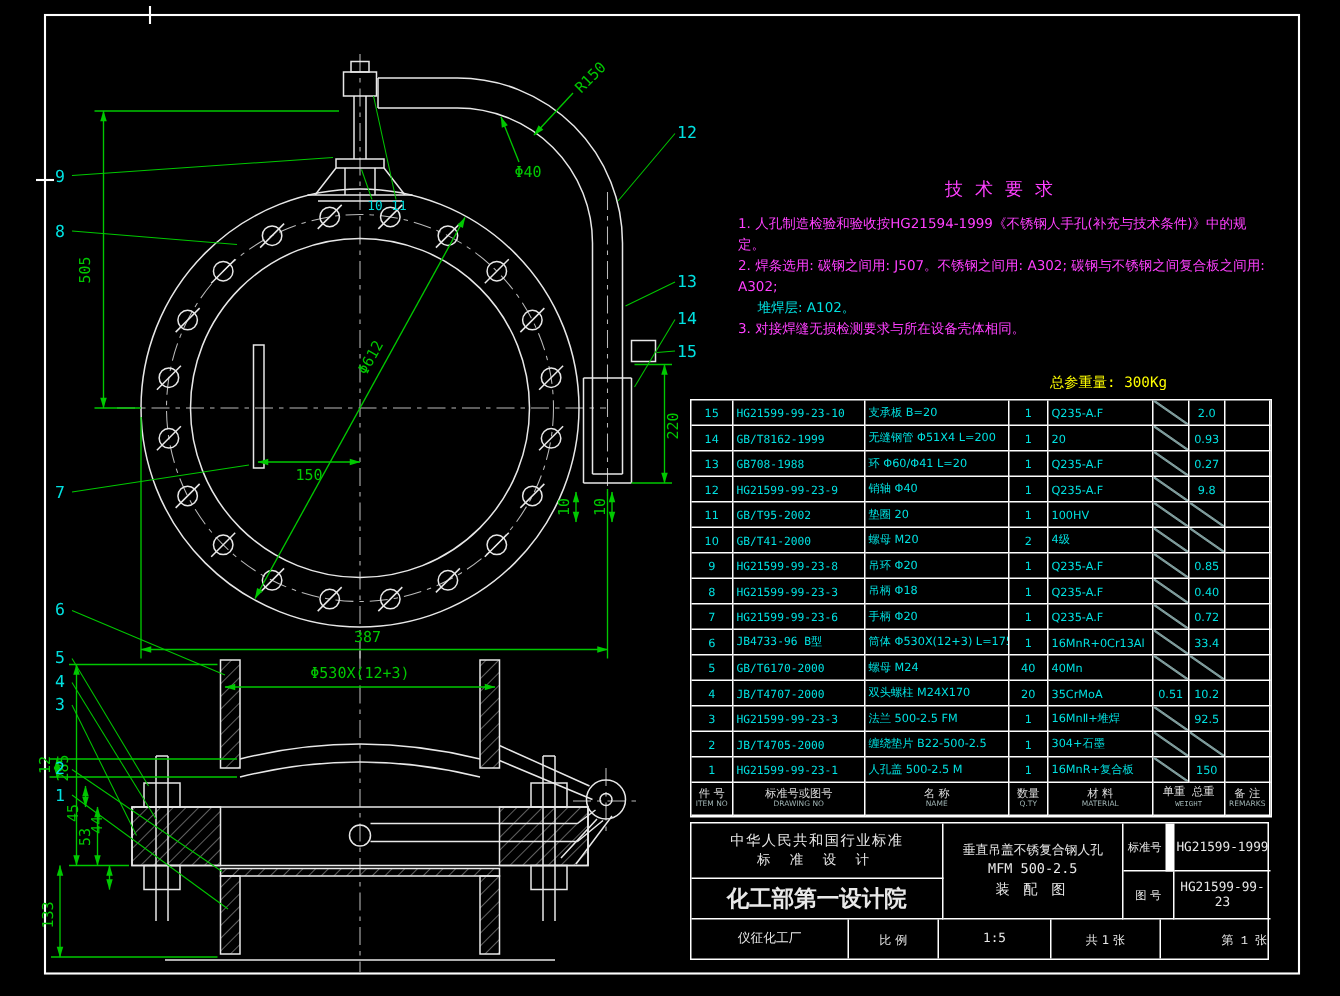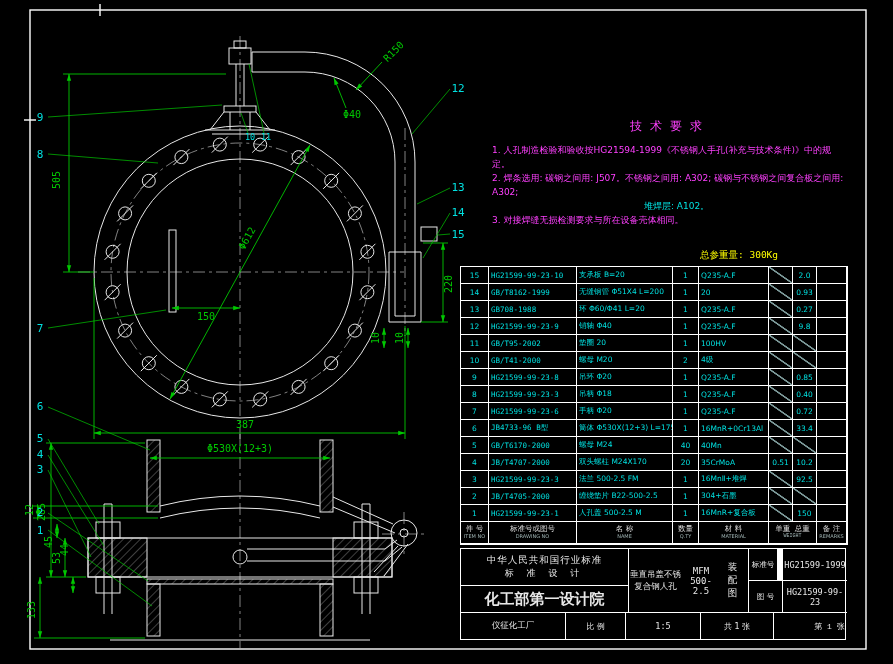--- a/index.html
+++ b/index.html
@@ -245,21 +245,21 @@
     <text class="bal" x="40" y="516">2</text>
     <text class="bal" x="40" y="534">1</text>
   </g>
 </svg>
 
 <div id="tech">
   <div class="tech-title">技术要求</div>
   <div id="tech-items">
         <div class="tech-item" style="color: rgb(255, 64, 255);">1. 人孔制造检验和验收按HG21594-1999《不锈钢人手孔(补充与技术条件)》中的规定。</div>
         <div class="tech-item" style="color: rgb(255, 64, 255);">2. 焊条选用: 碳钢之间用: J507。不锈钢之间用: A302; 碳钢与不锈钢之间复合板之间用: A302;</div>
-        <div class="tech-item" style="color: rgb(0, 224, 224); padding-left: 13px; text-align: center;">堆焊层: A102。</div>
+        <div class="tech-item" style="color: rgb(0, 224, 224); padding-left: 13px;">堆焊层: A102。</div>
         <div class="tech-item" style="color: rgb(255, 64, 255);">3. 对接焊缝无损检测要求与所在设备壳体相同。</div>
       </div>
 </div>
 
 <div id="weight-note">总参重量: 300Kg</div>
 
 <div id="bom-table" style="grid-template-rows: repeat(15, 17px) 22px;">
       <div class="bc">15</div>
       <div class="bc l mono">HG21599-99-23-10</div>
       <div class="bc l">支承板 B=20</div>
@@ -409,21 +409,21 @@
         <div class="en">REMARKS</div>
       </div>
     </div>
 
 <div id="title-block">
   <div class="tb-cell" style="left:0;top:0;width:168px;height:37px;border-right:1px solid #fff;border-bottom:1px solid #fff;flex-direction:column;">
     <div style="font-size:9.5px;letter-spacing:1px;">中华人民共和国行业标准</div>
     <div style="font-size:9px;letter-spacing:5px;">标 准 设 计</div>
   </div>
   <div class="tb-cell" style="left:0;top:37px;width:168px;height:27px;border-right:1px solid #fff;border-bottom:1px solid #fff;font-size:15px;font-weight:bold;">化工部第一设计院</div>
-  <div class="tb-cell" style="left:168px;top:0;width:120px;height:64px;border-right:1px solid #fff;border-bottom:1px solid #fff;flex-direction:row;gap:2px;">
+  <div class="tb-cell" style="left:168px;top:0;width:120px;height:64px;border-right:1px solid #fff;border-bottom:1px solid #fff;flex-direction:column;gap:2px;">
     <div style="font-size:8.5px;">垂直吊盖不锈复合钢人孔</div>
     <div class="mono" style="font-size:9px;">MFM 500-2.5</div>
     <div style="font-size:9.5px;letter-spacing:3px;">装 配 图</div>
   </div>
   <div class="tb-cell" style="left:288px;top:0;width:34px;height:32px;border-right:6px solid #ffffff;border-bottom:1px solid #fff;font-size:7.5px;">标准号</div>
   <div class="tb-cell mono" style="left:322px;top:0;width:64px;height:32px;border-bottom:1px solid #fff;font-size:8.5px;">HG21599-1999</div>
   <div class="tb-cell" style="left:288px;top:32px;width:34px;height:32px;border-right:1px solid #fff;border-bottom:1px solid #fff;font-size:7.5px;">图 号</div>
   <div class="tb-cell mono" style="left:322px;top:32px;width:64px;height:32px;border-bottom:1px solid #fff;font-size:8.5px;">HG21599-99-23</div>
   <div class="tb-cell" style="left:0;top:64px;width:105px;height:26px;border-right:1px solid #fff;font-size:8.5px;">仪征化工厂</div>
   <div class="tb-cell" style="left:105px;top:64px;width:60px;height:26px;border-right:1px solid #fff;font-size:8px;">比 例</div>

